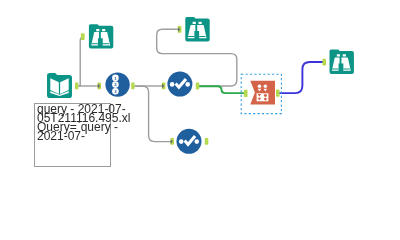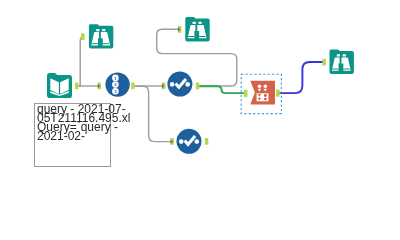--- a/index.html
+++ b/index.html
@@ -141,16 +141,16 @@
       <rect x="14.15" y="19.2" width="6.45" height="1.0" fill="#0c9587"></rect>
     </g>
   </g>
 
 </svg>
 
 <div class="tooltip" id="tooltip" style="left: 33.5px; top: 103px; width: 77px; height: 64px;">
   <div>query - 2021-07-</div>
   <div>05T211116.495.xl</div>
   <div>Query=`query -</div>
-  <div>2021-02-</div>
+  <div>2021-07-</div>
 </div>
 
 </div>
 
 </body></html>

